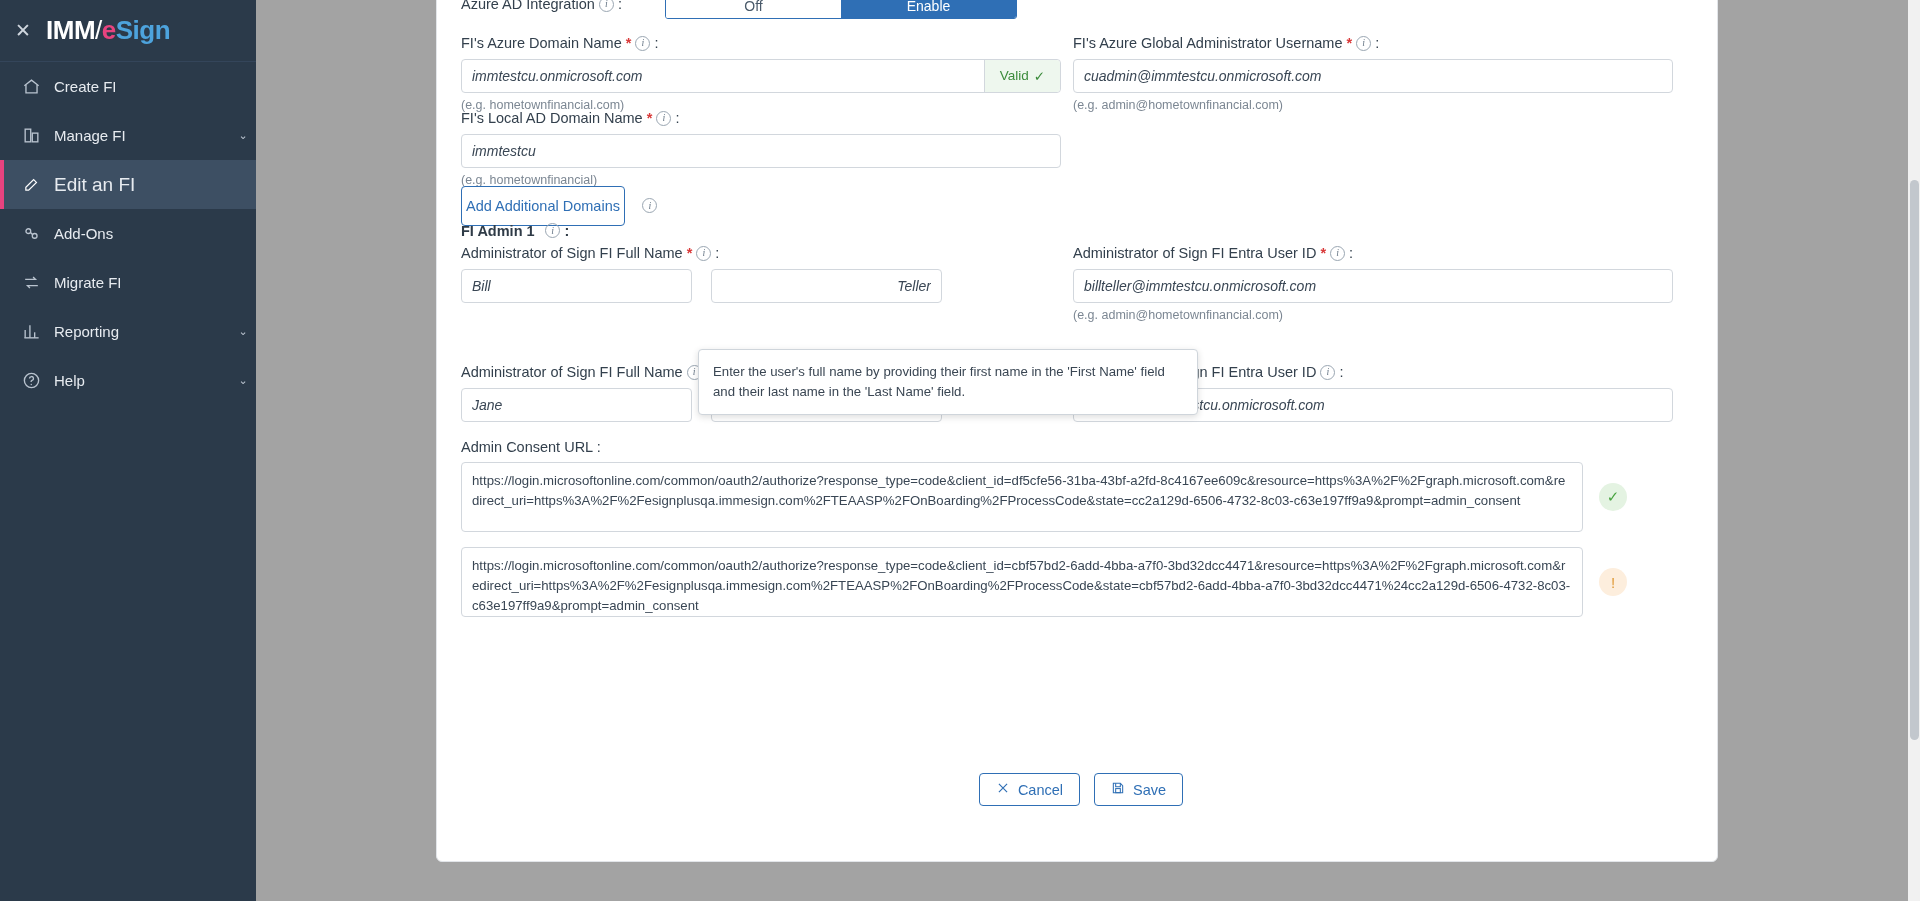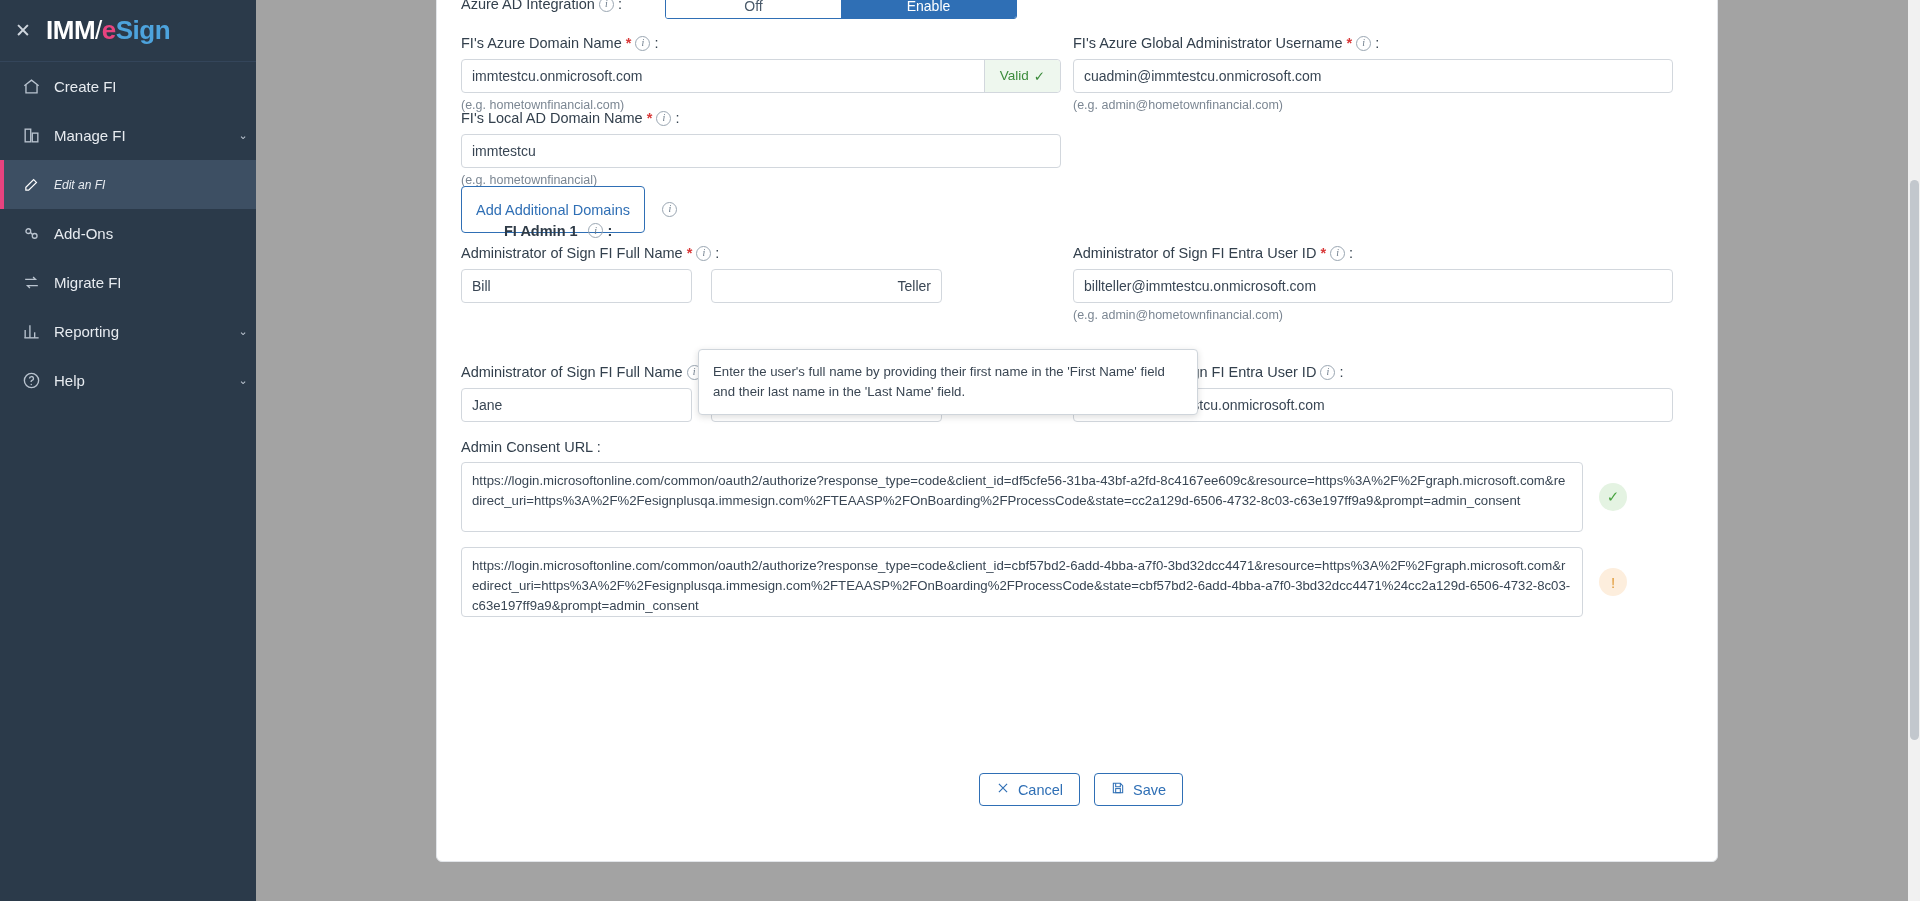--- a/index.html
+++ b/index.html
@@ -67,21 +67,21 @@
   .nav-item.active {
     background: #3d4f63;
   }
   .nav-item.active::before {
     content: ""; position: absolute; left: 0; top: 0;
     width: 4px; height: 100%; background: #e8437f;
   }
   .nav-sub {
     background: #34455a;
   }
-  .nav-sub .nav-label { font-size: 12px; font-style: italic; }
+  .nav-sub .nav-label { font-size: 19px; }
 
   
   #main {
     position: absolute; left: 256px; top: 0;
     width: 1664px; height: 901px;
     background: #a3a3a3;
   }
   #card {
     position: absolute;
     left: 180px; top: -18px;
@@ -129,20 +129,21 @@
     width: 100%;
     height: 34px;
     border: 1px solid #d2d7dd;
     border-radius: 4px;
     padding: 0 10px;
     font-size: 14px;
     color: #394654;
     font-family: "Liberation Sans", sans-serif;
     background: #fff;
     outline: none;
+    font-style: italic;
   }
   textarea.area {
     width: 100%;
     border: 1px solid #d2d7dd;
     border-radius: 4px;
     padding: 8px 10px;
     font-size: 13.2px;
     line-height: 20px;
     color: #394654;
     font-family: "Liberation Sans", sans-serif;
@@ -184,22 +185,22 @@
     border-radius: 0 4px 4px 0;
     display: flex; align-items: center; justify-content: center;
     gap: 5px;
     font-size: 13.5px;
     color: #3c8c3c;
   }
 
   .btn-outline {
     display: inline-flex;
     align-items: center; justify-content: center;
-    height: 47px;
-    padding: 0 14px;
+    height: 40px;
+    padding: 0 4px;
     border: 1px solid #2f6fb5;
     border-radius: 4px;
     background: #ffffff;
     color: #2f6fb5;
     font-size: 14.5px;
     cursor: pointer;
     font-family: "Liberation Sans", sans-serif;
   }
   .section-title {
     font-size: 14.5px;
@@ -410,21 +411,21 @@
           </label>
           <input class="txt" value="immtestcu" style="">
           <div class="hint">(e.g. hometownfinancial)</div>
         </div>
 
         <div class="row" style="position:absolute; left:0; top:203px;">
           <button class="btn-outline">Add Additional Domains</button>
           <span class="info-i" style="margin-left:13px;">i</span>
         </div>
 
-        <div class="row" style="position:absolute; left:0; top:239px;margin-left:43px;">
+        <div class="row" style="position:absolute; left:0; top:239px;">
           <span class="section-title">FI Admin 1</span>
           <span class="info-i" style="margin-left:6px;">i</span>
           <span class="section-title">:</span>
         </div>
 
         <div class="row" style="position:absolute; left:0; top:262px; width:600px;">
           <label class="fld">
             <span>Administrator of Sign FI Full Name</span>
             <span class="req">*</span>
             <span class="info-i">i</span>

